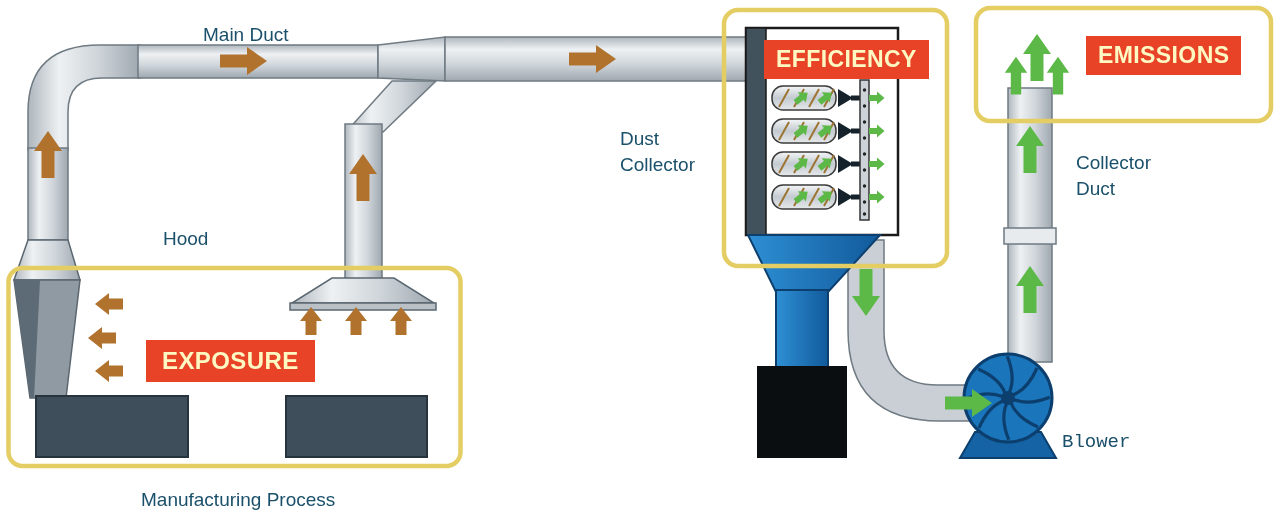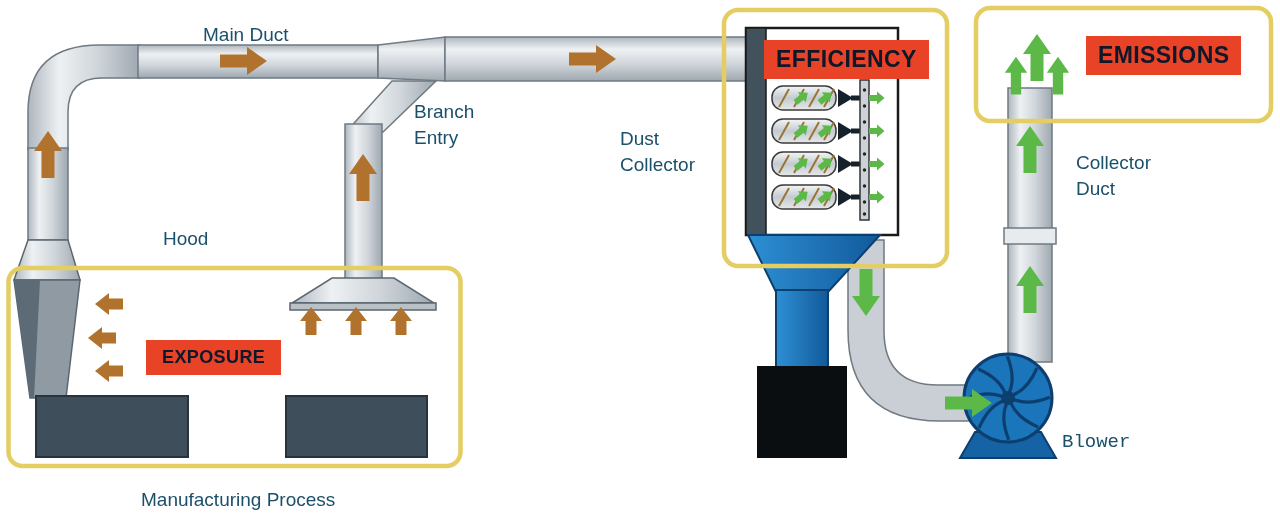--- a/index.html
+++ b/index.html
@@ -7,24 +7,24 @@
     position:relative;width:1280px;height:517px;background:#ffffff;
     font-family:"Liberation Sans", sans-serif;overflow:hidden;
   }
   .stage svg{position:absolute;left:0;top:0;}
   .lbl{
     position:absolute;color:#1B506B;font-size:19px;line-height:1.35;
     font-weight:500;white-space:normal;
   }
   .lbl.right{text-align:left;}
   .badge{
-    position:absolute;background:#E84227;color:#0f172a;font-weight:bold;
+    position:absolute;background:#E84227;color:#fef9c3;font-weight:bold;
     letter-spacing:.4px;font-size:23px;padding:6px 12px;white-space:nowrap;
   }
-  .badge.big{font-size:18px;padding:7px 16px;}
+  .badge.big{font-size:24px;padding:7px 16px;}
 </style>
 </head>
 <body>
 
 <div class="stage">
 
   <svg width="1280" height="517" viewBox="0 0 1280 517">
     <defs>
       <linearGradient id="gV" x1="0" y1="0" x2="1" y2="0">
         <stop offset="0" stop-color="#aeb6bd"></stop>
@@ -213,21 +213,20 @@
     </g>
 
     <g fill="none" stroke="#E4CD62" stroke-width="4.5">
       <rect x="8.5" y="268" width="452" height="198" rx="14"></rect>
       <rect x="724" y="10" width="223" height="256" rx="14"></rect>
       <rect x="976" y="8" width="295" height="113" rx="14"></rect>
     </g>
   </svg>
 
   <div class="lbl" style="left:203px;top:22px;">Main Duct</div>
-  <div class="lbl" style="left:414px;top:99px;width:72px;">Branch Entry</div>
   <div class="lbl" style="left:163px;top:226px;">Hood</div>
   <div class="lbl right" style="left:620px;top:126px;width:92px;">Dust Collector</div>
   <div class="lbl" style="left:1076px;top:150px;width:100px;">Collector Duct</div>
   <div class="lbl" style="left:1062px;top:430px;font-family:Liberation Mono, monospace;">Blower</div>
   <div class="lbl" style="left:141px;top:487px;">Manufacturing Process</div>
 
   <div class="badge big" style="left:146px;top:340px;">EXPOSURE</div>
   <div class="badge" style="left:764px;top:40px;">EFFICIENCY</div>
   <div class="badge" style="left:1086px;top:36px;">EMISSIONS</div>
 

